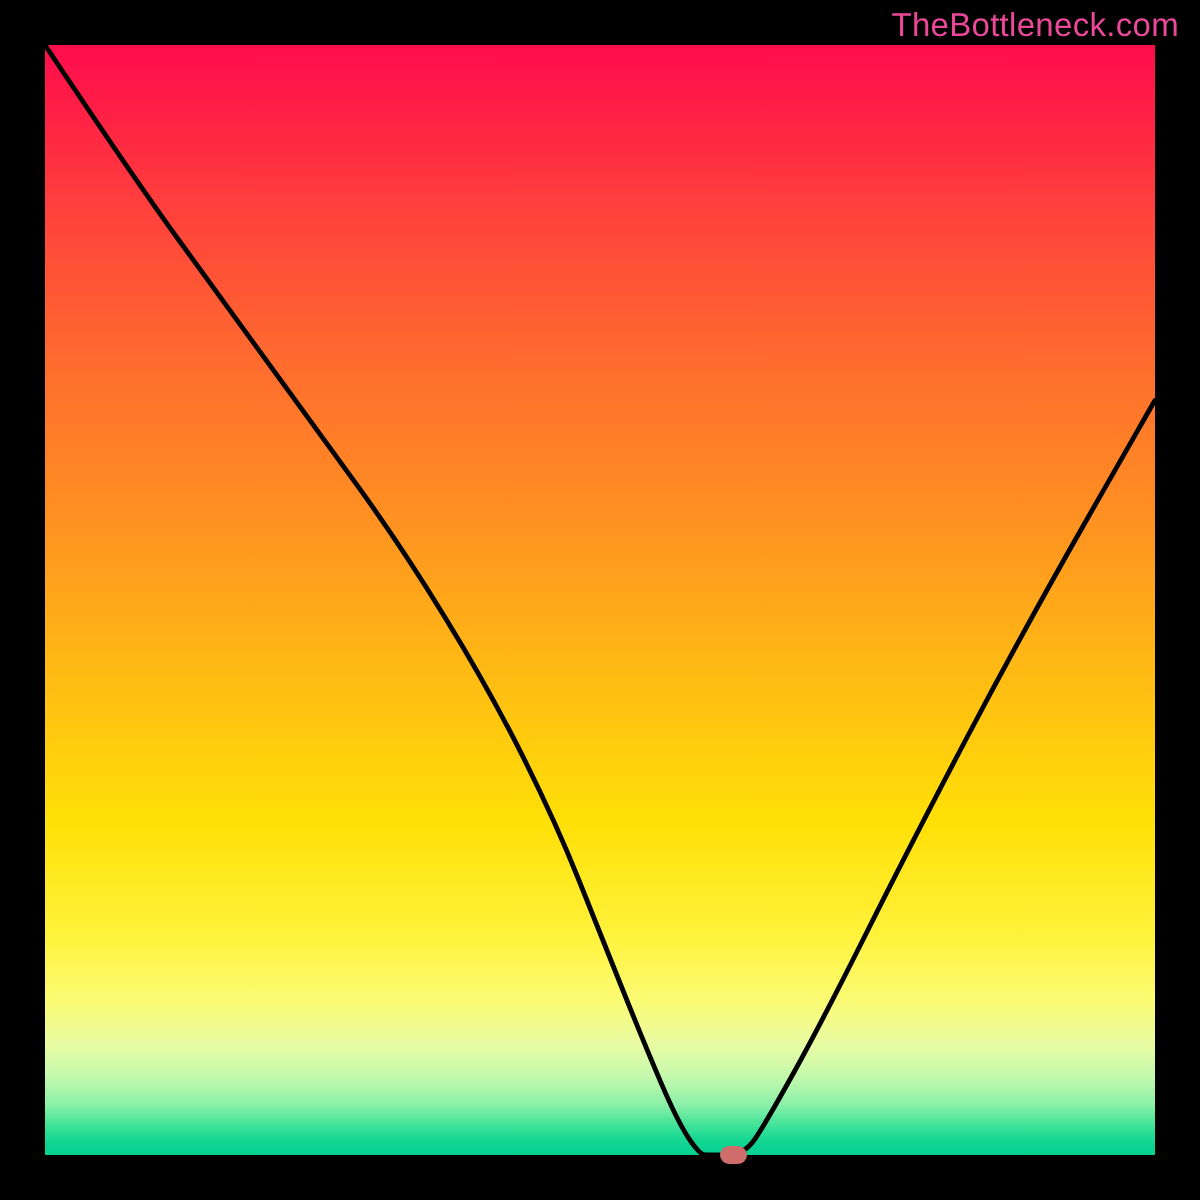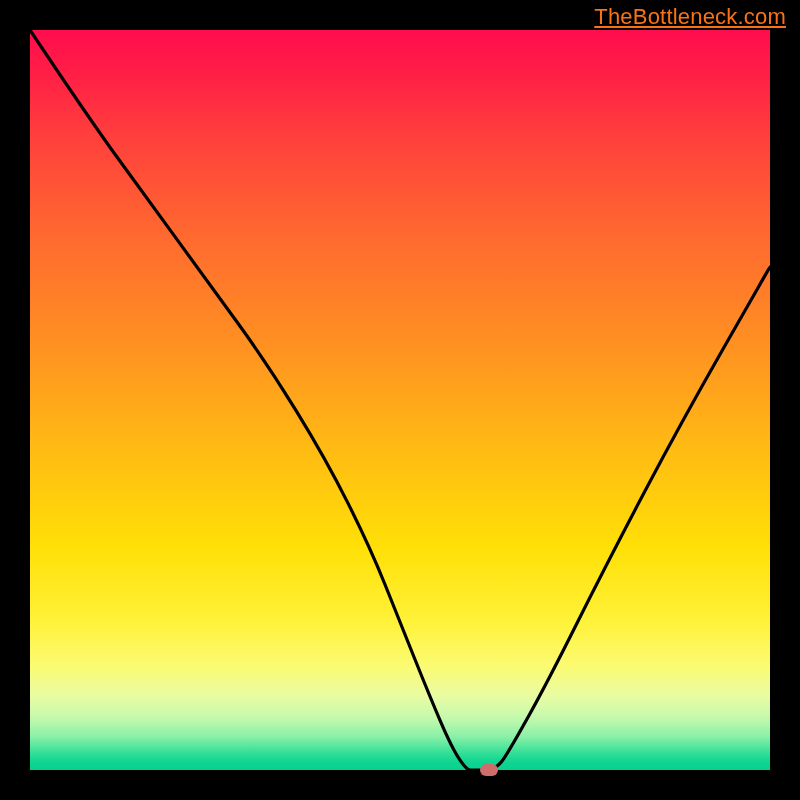--- a/index.html
+++ b/index.html
@@ -16,25 +16,24 @@
     left: 0;
     top: 0;
     width: 800px;
     height: 800px;
     background: #000;
   }
   .watermark {
     position: absolute;
     top: 4px;
     right: 14px;
-    color: #f97316;
+    color: #ec4899;
     font-size: 22px;
     font-weight: 500;
     letter-spacing: 0.2px;
-    text-decoration: underline;
   }
   .plot {
     position: absolute;
     left: 30px;
     top: 30px;
     width: 740px;
     height: 740px;
   }
   .gradient {
     position: absolute;

